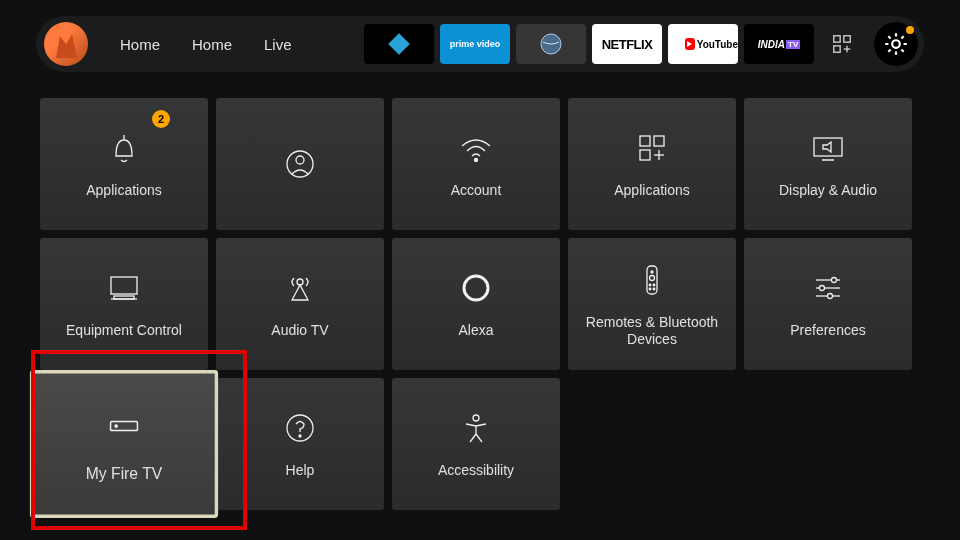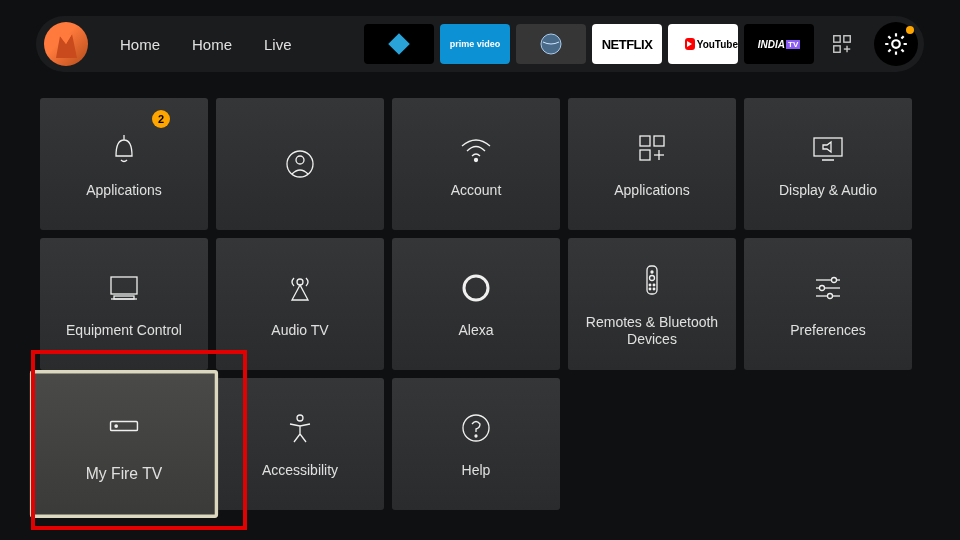--- a/index.html
+++ b/index.html
@@ -294,33 +294,33 @@
           <rect x="8" y="16" width="24" height="8" rx="1"></rect>
           <circle cx="13" cy="20" r="1" fill="#f0f0f0"></circle>
         </svg>
     </div>
     <div class="tile-label">My Fire TV</div>
   </div>
 
   <div class="tile">
     <div class="tile-icon">
       <svg viewBox="0 0 40 40">
-          <circle cx="20" cy="10" r="3"></circle>
-          <path d="M10 16 L20 18 L30 16 M20 18 V26 M20 26 L14 34 M20 26 L26 34"></path>
-        </svg>
-    </div>
-    <div class="tile-label">Accessibility</div>
-  </div>
-
-  <div class="tile">
-    <div class="tile-icon">
-      <svg viewBox="0 0 40 40">
           <circle cx="20" cy="20" r="13"></circle>
           <path d="M16 16 Q20 11 24 16 Q24 20 20 21 V24"></path>
           <circle cx="20" cy="28" r="1" fill="#f0f0f0"></circle>
         </svg>
     </div>
     <div class="tile-label">Help</div>
   </div>
 
+  <div class="tile">
+    <div class="tile-icon">
+      <svg viewBox="0 0 40 40">
+          <circle cx="20" cy="10" r="3"></circle>
+          <path d="M10 16 L20 18 L30 16 M20 18 V26 M20 26 L14 34 M20 26 L26 34"></path>
+        </svg>
+    </div>
+    <div class="tile-label">Accessibility</div>
+  </div>
+
 </div>
 
 <div class="highlight-wrap"></div>
 
 </body></html>

